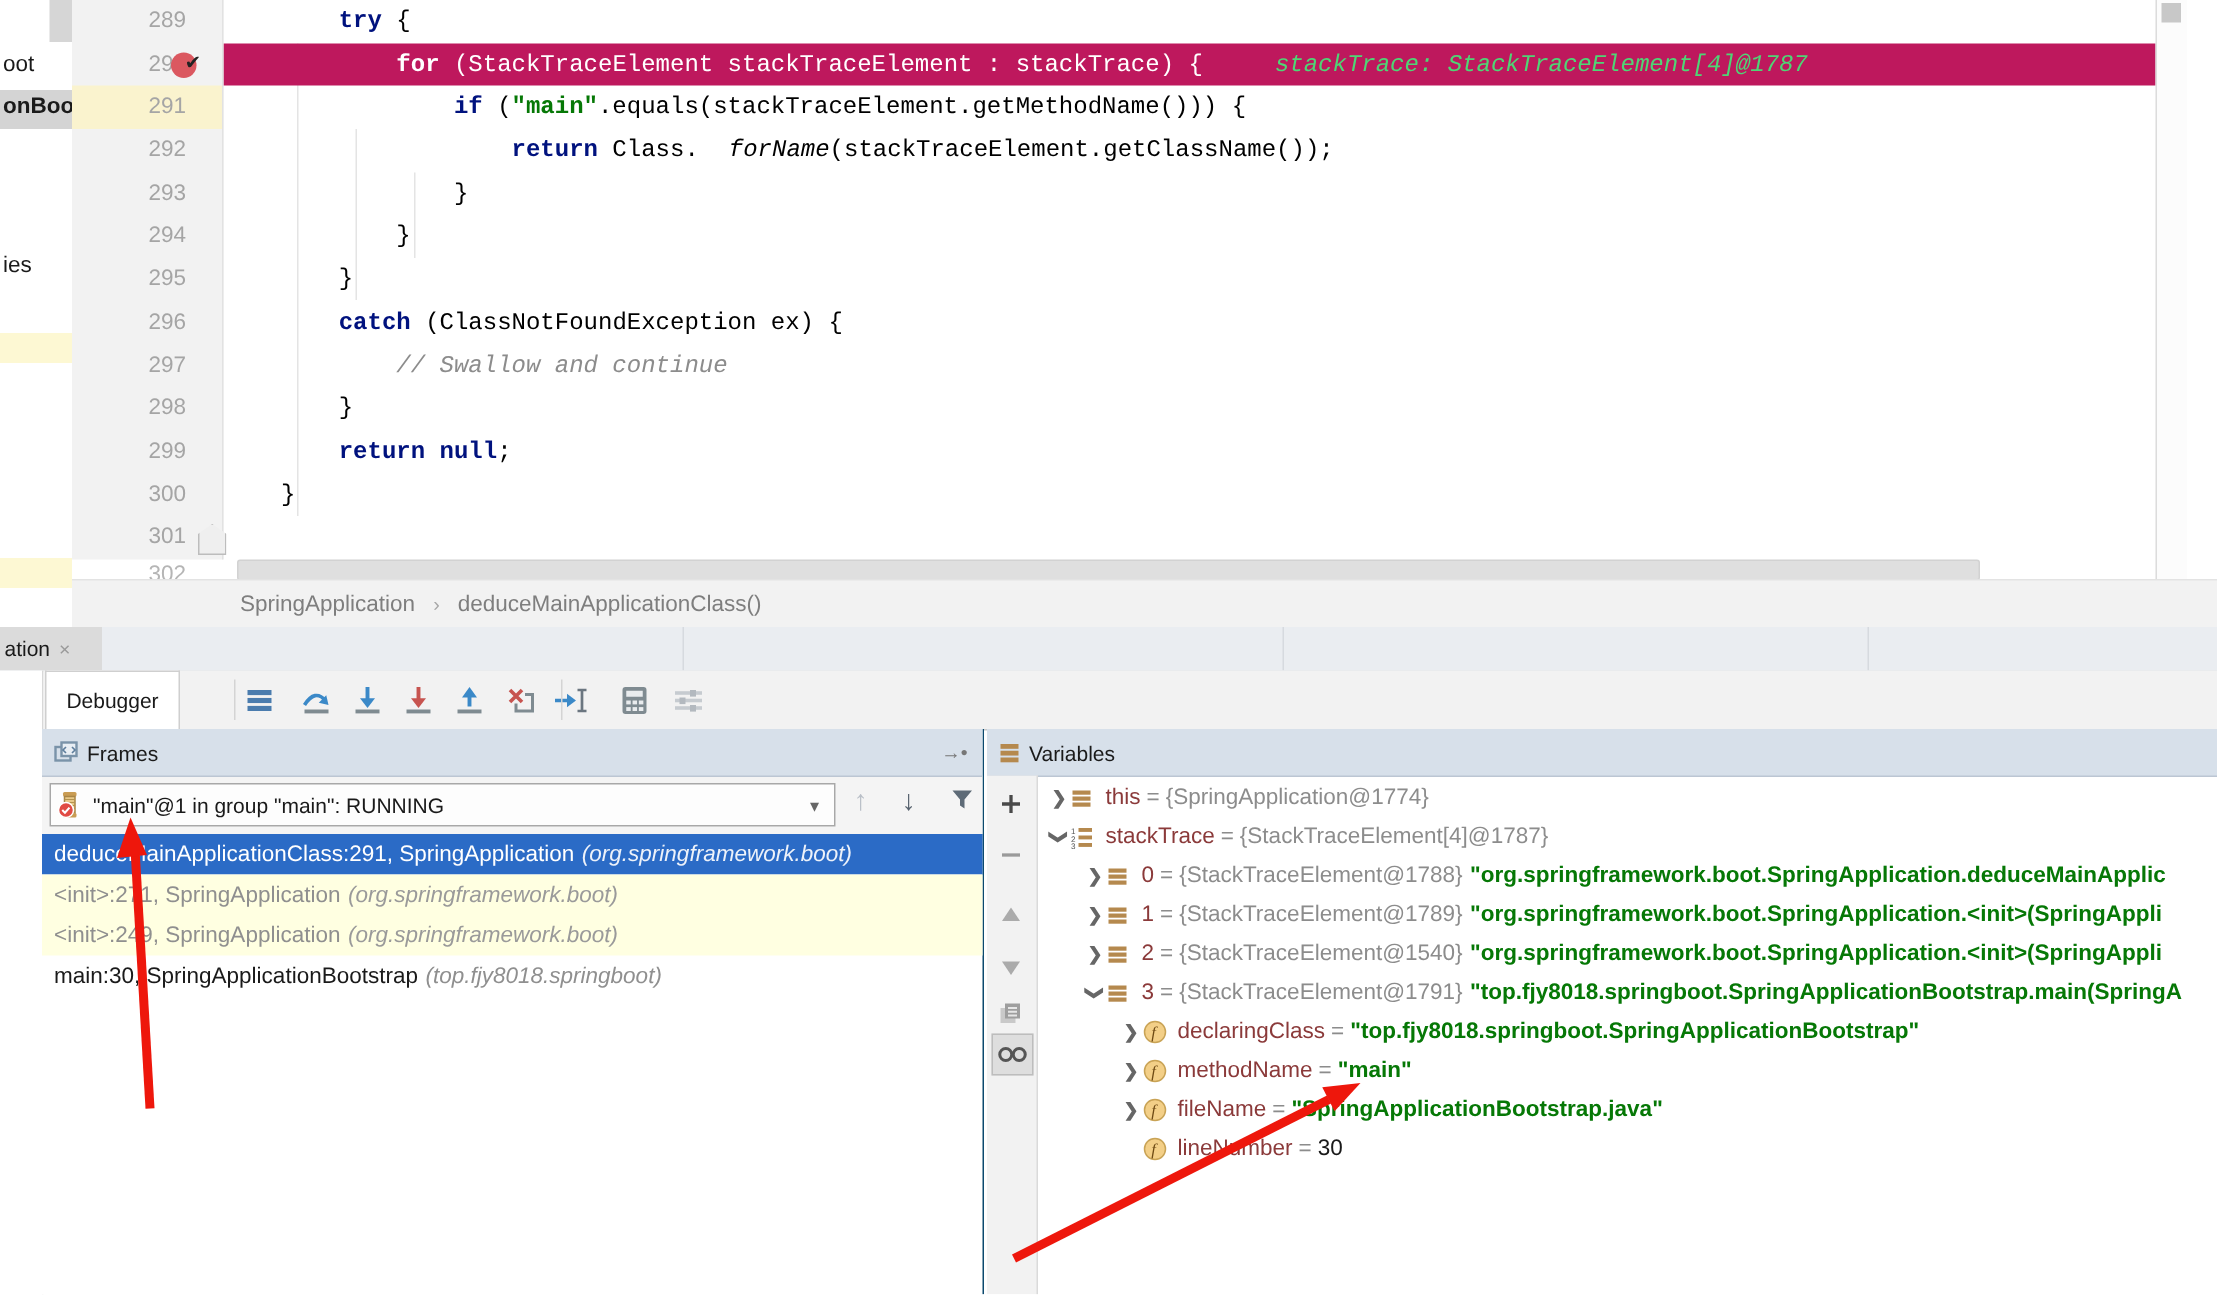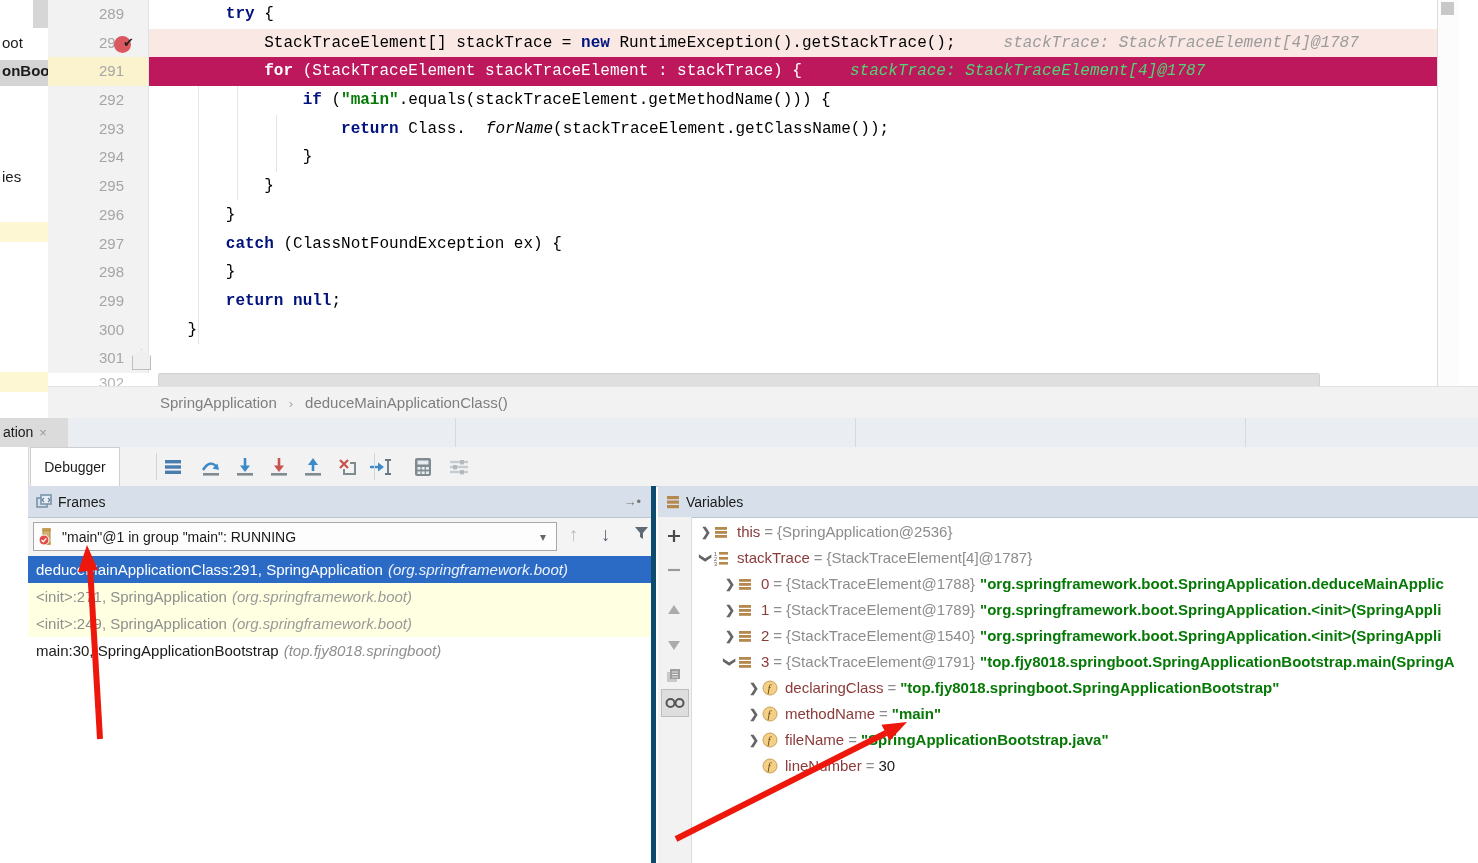--- a/index.html
+++ b/index.html
@@ -67,21 +67,21 @@
   .dbgbar{left:29px;top:447px;width:1449px;height:39px;background:#F2F2F2;border-bottom:1px solid #C9C9C9;}
   .dbgtab{position:absolute;left:1px;top:0;width:90px;height:39px;background:#fff;border:1px solid #CFCFCF;border-bottom:none;
           box-sizing:border-box;text-align:center;line-height:38px;font-size:14px;color:#1a1a1a;}
   .tbico{position:absolute;top:8px;width:24px;height:24px;display:flex;align-items:center;justify-content:center;}
   .tbsep{position:absolute;top:6px;width:1px;height:27px;background:#D4D4D4;}
 
   
   .panelhead{height:31px;background:#D7E0EA;border-bottom:1px solid #BCC6D3;display:flex;align-items:center;
              font-size:14px;color:#1a1a1a;}
   .panelhead .hico{margin:0 6px 0 8px;display:flex;}
-  .frames{left:28px;top:486px;width:628px;height:377px;background:#fff;border-right:5px solid #0c4a6e;box-sizing:border-box;}
+  .frames{left:28px;top:486px;width:628px;height:377px;background:#fff;border-right:1px solid #0c4a6e;box-sizing:border-box;}
   .combo-row{position:relative;height:38px;background:#F4F4F4;}
   .combo{position:absolute;left:5px;top:4px;width:524px;height:29px;background:#FDFDFD;border:1px solid #A8A8A8;
          box-sizing:border-box;display:flex;align-items:center;font-size:14px;color:#1a1a1a;}
   .combo .chev{margin-left:auto;margin-right:10px;color:#666;font-size:12px;}
   .combo .thico{margin:0 6px 0 4px;display:flex;}
   .fnav{position:absolute;top:6px;font-size:19px;}
   .f-rows{position:relative;}
   .f-row{height:27px;line-height:27px;font-size:15px;padding-left:8px;white-space:nowrap;overflow:hidden;color:#1a1a1a;}
   .f-row.sel{background:#2B6BC6;color:#fff;}
   .f-row.dim{background:#FFFFE1;color:#8F8F8F;}
@@ -167,28 +167,28 @@
           <span class="lnum">301</span>
           <span class="g-icon" style="left: 84px;"><span class="pent"></span></span>
         </div>
       </div>
     <div class="partialnum">302</div>
     <div class="code" id="code">
       <div class="guide" style="left:49px;top:29px;height:315px"></div>
       <div class="guide" style="left:88px;top:86px;height:114px"></div>
       <div class="guide" style="left:127px;top:115px;height:57px"></div>
     <div class="c-row"><span class="tk-pl">        </span><span class="tk-kw">try</span><span class="tk-pl"> {</span></div>
-        <div class="c-row bp"><span class="tk-pl">            StackTraceElement[] stackTrace = </span><span class="tk-kw">new</span><span class="tk-pl"> RuntimeException().getStackTrace();</span><span class="tk-hintgray">stackTrace: StackTraceElement[4]@1787</span></div>
         <div class="c-row exec"><span class="tk-pl">            </span><span class="tk-kw">for</span><span class="tk-pl"> (StackTraceElement stackTraceElement : stackTrace) {</span><span class="tk-hintgreen">stackTrace: StackTraceElement[4]@1787</span></div>
         <div class="c-row"><span class="tk-pl">                </span><span class="tk-kw">if</span><span class="tk-pl"> (</span><span class="tk-str">"main"</span><span class="tk-pl">.equals(stackTraceElement.getMethodName())) {</span></div>
         <div class="c-row"><span class="tk-pl">                    </span><span class="tk-kw">return</span><span class="tk-pl"> Class.</span><span class="tk-it">forName</span><span class="tk-pl">(stackTraceElement.getClassName());</span></div>
         <div class="c-row"><span class="tk-pl">                }</span></div>
         <div class="c-row"><span class="tk-pl">            }</span></div>
         <div class="c-row"><span class="tk-pl">        }</span></div>
         <div class="c-row"><span class="tk-pl">        </span><span class="tk-kw">catch</span><span class="tk-pl"> (ClassNotFoundException ex) {</span></div>
+        <div class="c-row"><span class="tk-pl">            </span><span class="tk-cm">// Swallow and continue</span></div>
         <div class="c-row"><span class="tk-pl">        }</span></div>
         <div class="c-row"><span class="tk-pl">        </span><span class="tk-kw">return</span><span class="tk-pl"> </span><span class="tk-kw">null</span><span class="tk-pl">;</span></div>
         <div class="c-row"><span class="tk-pl">    }</span></div>
       </div>
     <div class="hthumb"></div>
     <div class="vscroll">
         <div class="vthumb"></div>
       </div>
   </div>
 
@@ -391,21 +391,21 @@
           <span class="chev">❯</span>
           <span class="vico">
             <svg width="14" height="14">
               <rect x="1" y="2" width="12" height="2.8" fill="#B5894E"></rect>
               <rect x="1" y="6" width="12" height="2.8" fill="#B5894E"></rect>
               <rect x="1" y="10" width="12" height="2.8" fill="#B5894E"></rect>
             </svg>
           </span>
           <span class="vname">this</span>
           <span class="veq">=</span>
-          <span class="vref">{SpringApplication@2536}</span>
+          <span class="vref">{SpringApplication@1774}</span>
         </div>
         <div class="v-row" style="padding-left: 6px;">
           <span class="chev rot">❯</span>
           <span class="vico">
             <svg width="15" height="15">
               <g font-family="Liberation Sans,sans-serif" font-size="5.4" fill="#555">
                 <text x="0" y="5">1</text>
                 <text x="0" y="10">2</text>
                 <text x="0" y="15">3</text>
               </g>

